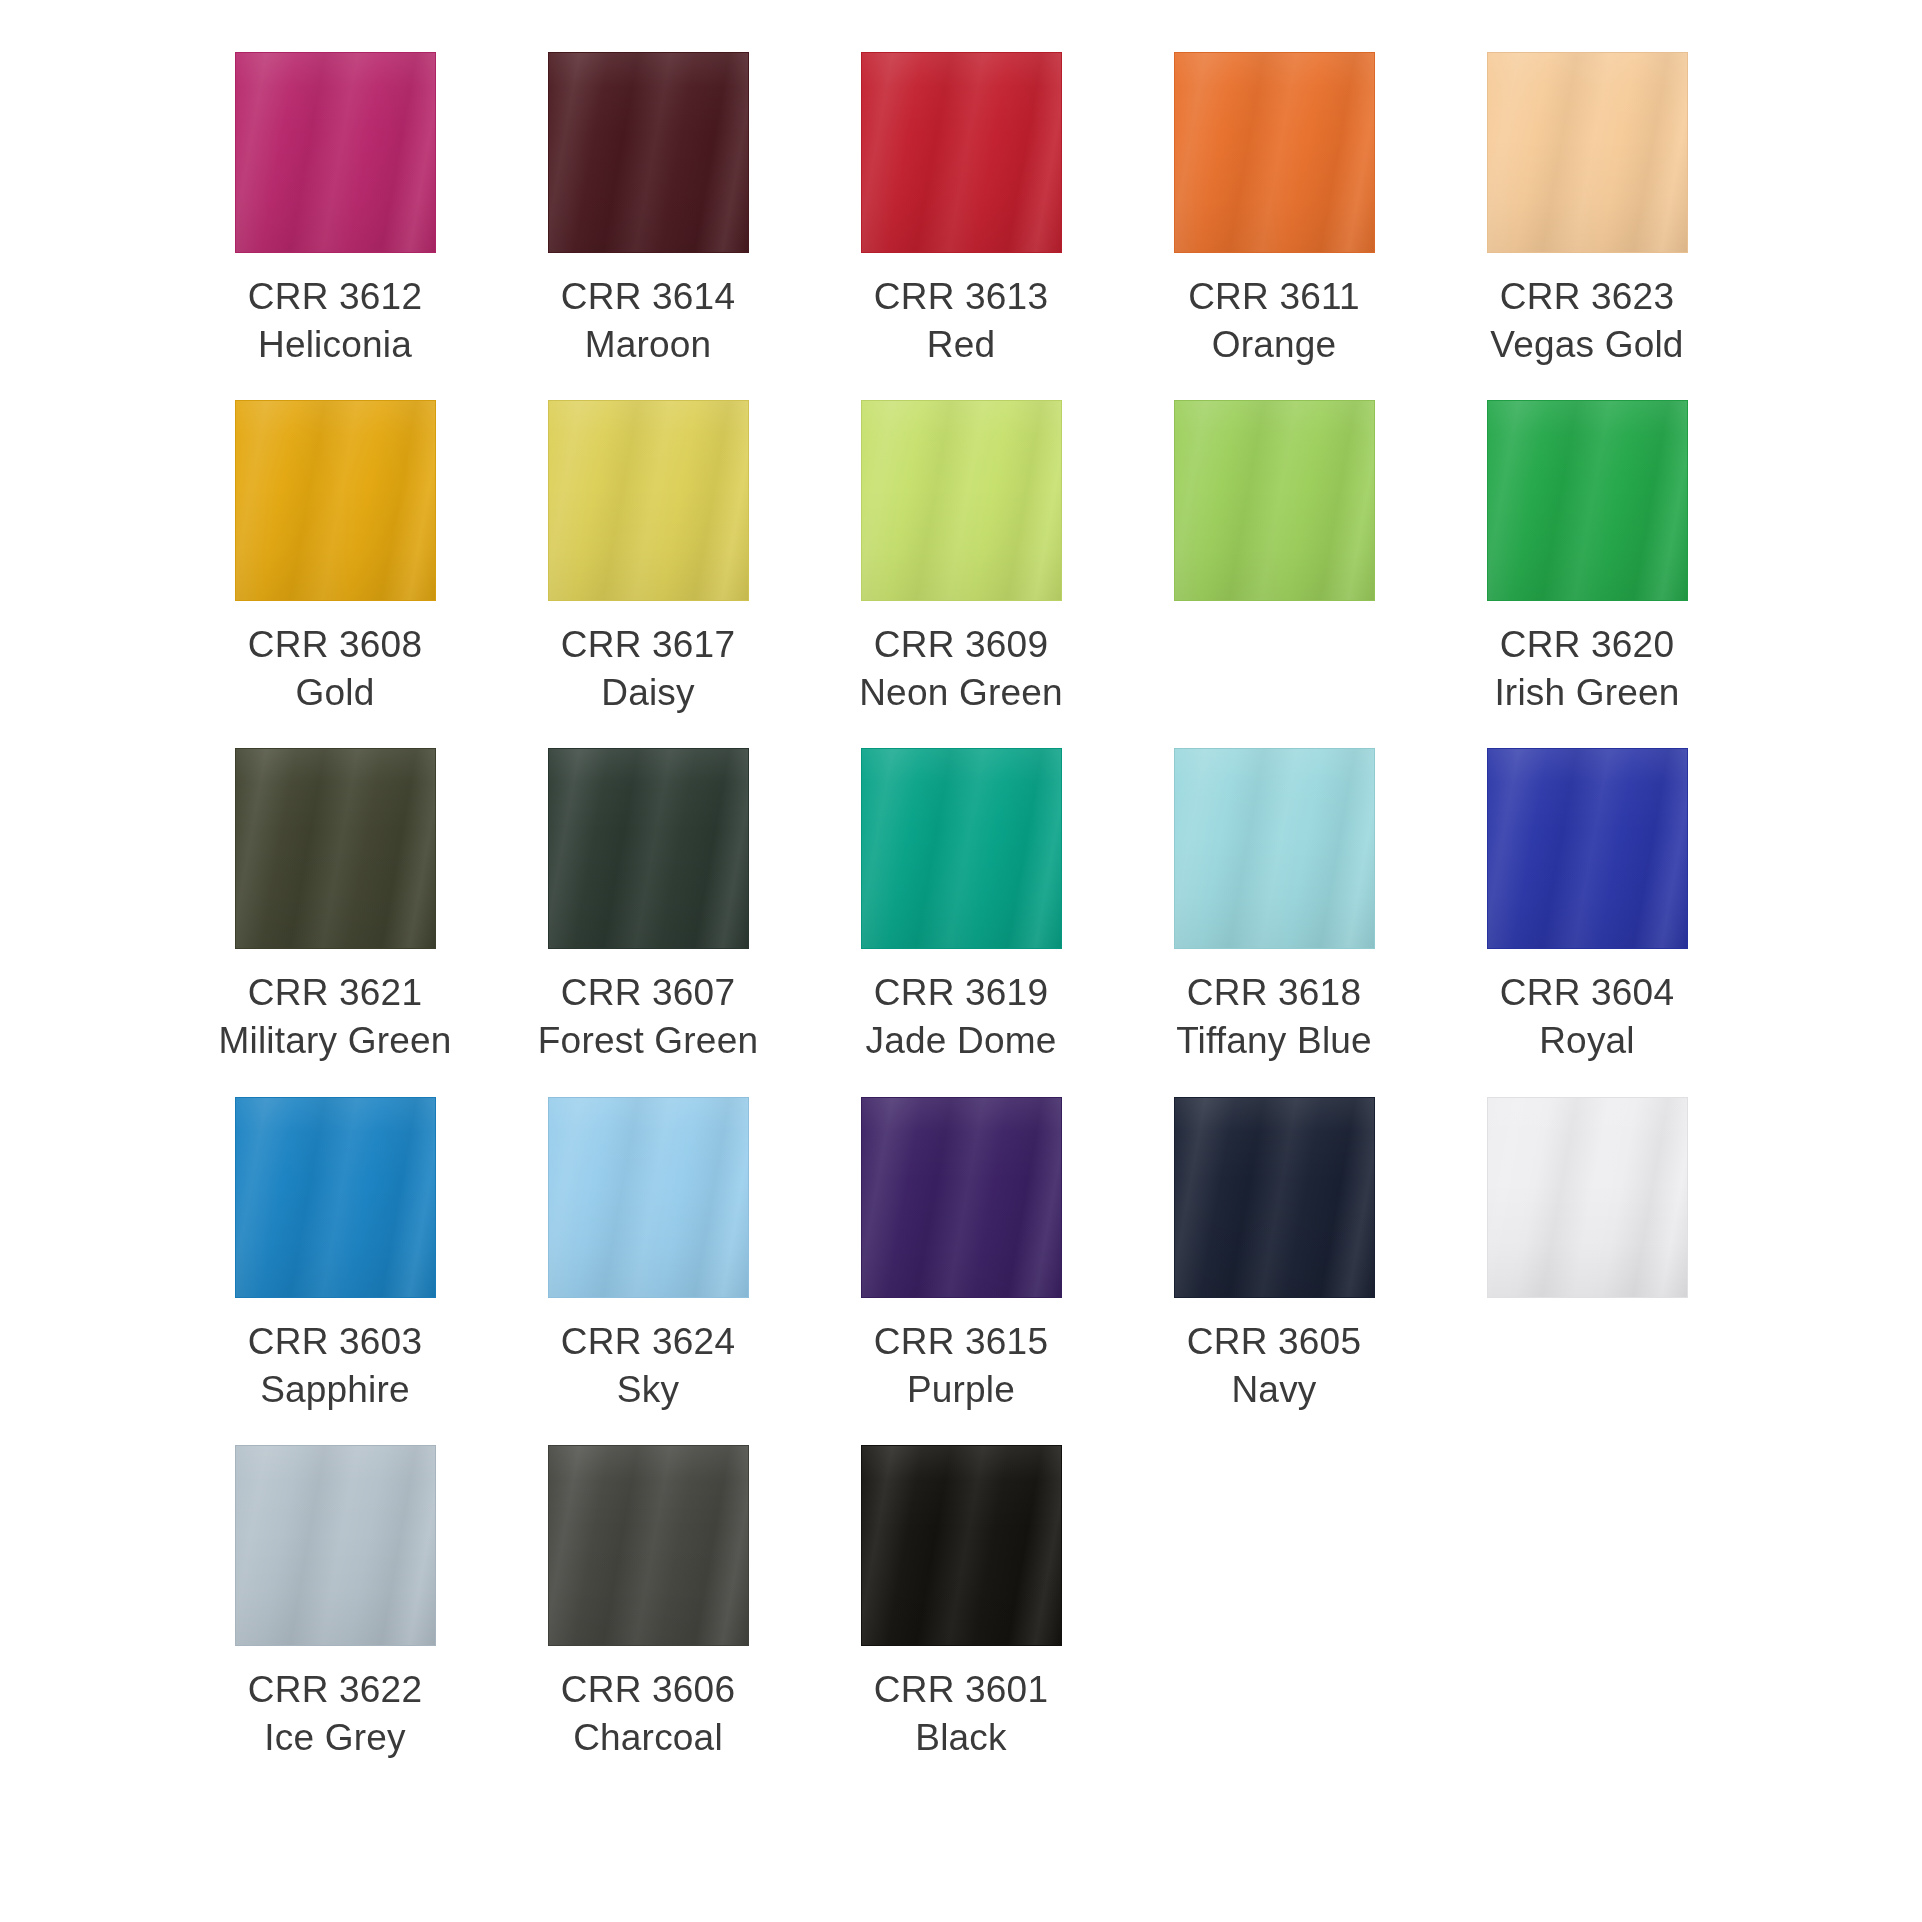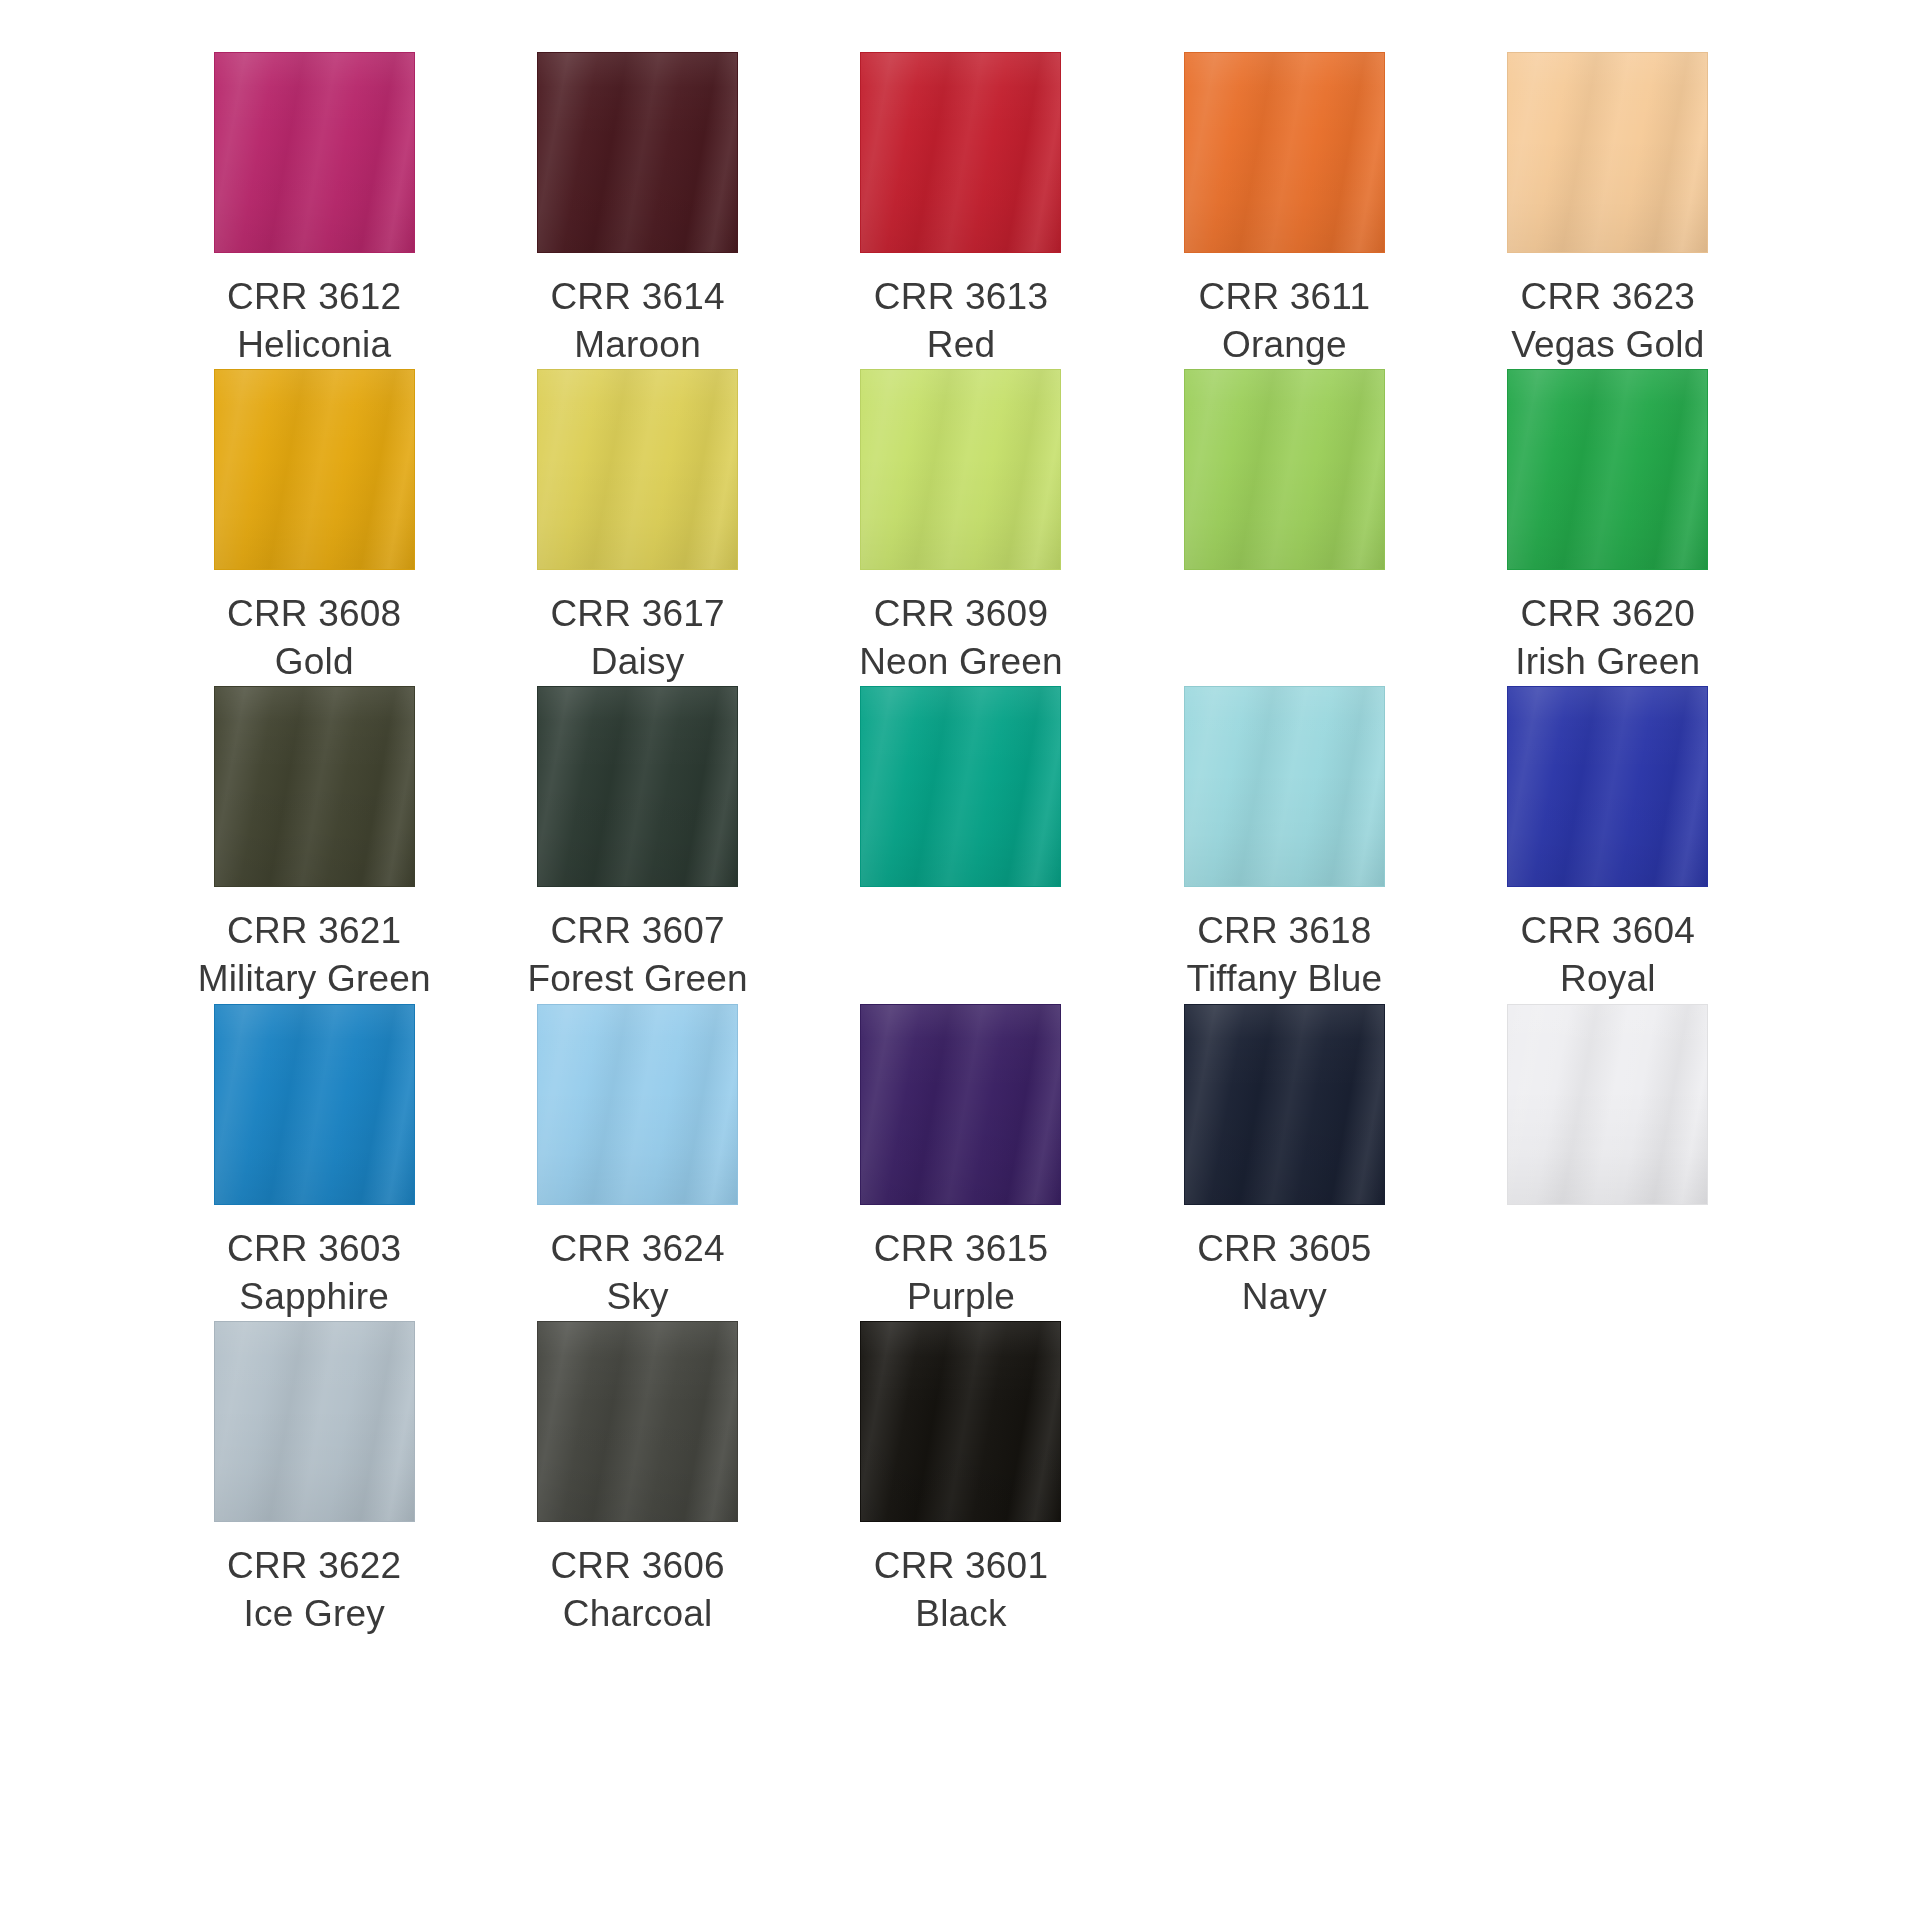--- a/index.html
+++ b/index.html
@@ -23,20 +23,21 @@
     background: #ffffff;
   }
 
   .swatch-grid {
     display: grid;
     grid-template-columns: repeat(5, 1fr);
     grid-template-rows: repeat(5, 1fr);
     column-gap: 83px;
     row-gap: 0px;
     width: 100%;
+    gap: 31px;
   }
 
   .swatch-cell {
     display: flex;
     flex-direction: column;
     align-items: center;
   }
 
   .swatch-chip {
     position: relative;
@@ -179,20 +180,24 @@
       </div>
       <div class="swatch-cell">
         <div class="swatch-chip" style="background-color: rgb(44, 58, 50);"></div>
         <div class="swatch-caption">
           <span class="swatch-code">CRR 3607</span>
           <span class="swatch-name">Forest Green</span>
         </div>
       </div>
       <div class="swatch-cell">
         <div class="swatch-chip" style="background-color: rgb(6, 162, 135);"></div>
+        <div class="swatch-caption">
+          <span class="swatch-code">CRR 3619</span>
+          <span class="swatch-name">Jade Dome</span>
+        </div>
       </div>
       <div class="swatch-cell">
         <div class="swatch-chip" style="background-color: rgb(155, 216, 222);"></div>
         <div class="swatch-caption">
           <span class="swatch-code">CRR 3618</span>
           <span class="swatch-name">Tiffany Blue</span>
         </div>
       </div>
       <div class="swatch-cell">
         <div class="swatch-chip" style="background-color: rgb(43, 54, 168);"></div>

